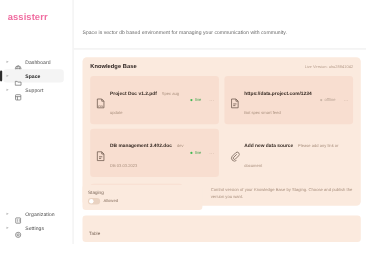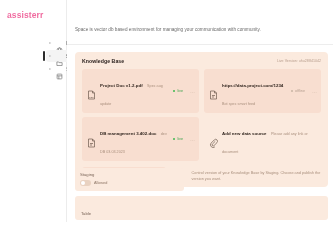--- a/index.html
+++ b/index.html
@@ -9,21 +9,21 @@
     font-family: "Liberation Sans", sans-serif;
     background: #ffffff;
   }
   .app { display: flex; width: 333px; height: 222px; }
 
   
   .sidebar {
     width: 67px; height: 222px;
     background: #ffffff;
     border-right: 1px solid #ececec;
-    display: flex; flex-direction: row;
+    display: flex; flex-direction: column;
     padding: 7px 4px 6px 0;
     flex: 0 0 67px;
   }
   .logo {
     font-size: 8.5px; font-weight: 700;
     color: #f06ca0; letter-spacing: .1px;
     padding: 3px 0 0 7px;
   }
   .nav-top { margin-top: 30px; display: flex; flex-direction: column; gap: 1px; }
   .nav-bottom { margin-top: auto; display: flex; flex-direction: column; gap: 1px; padding-bottom: 3px; }

